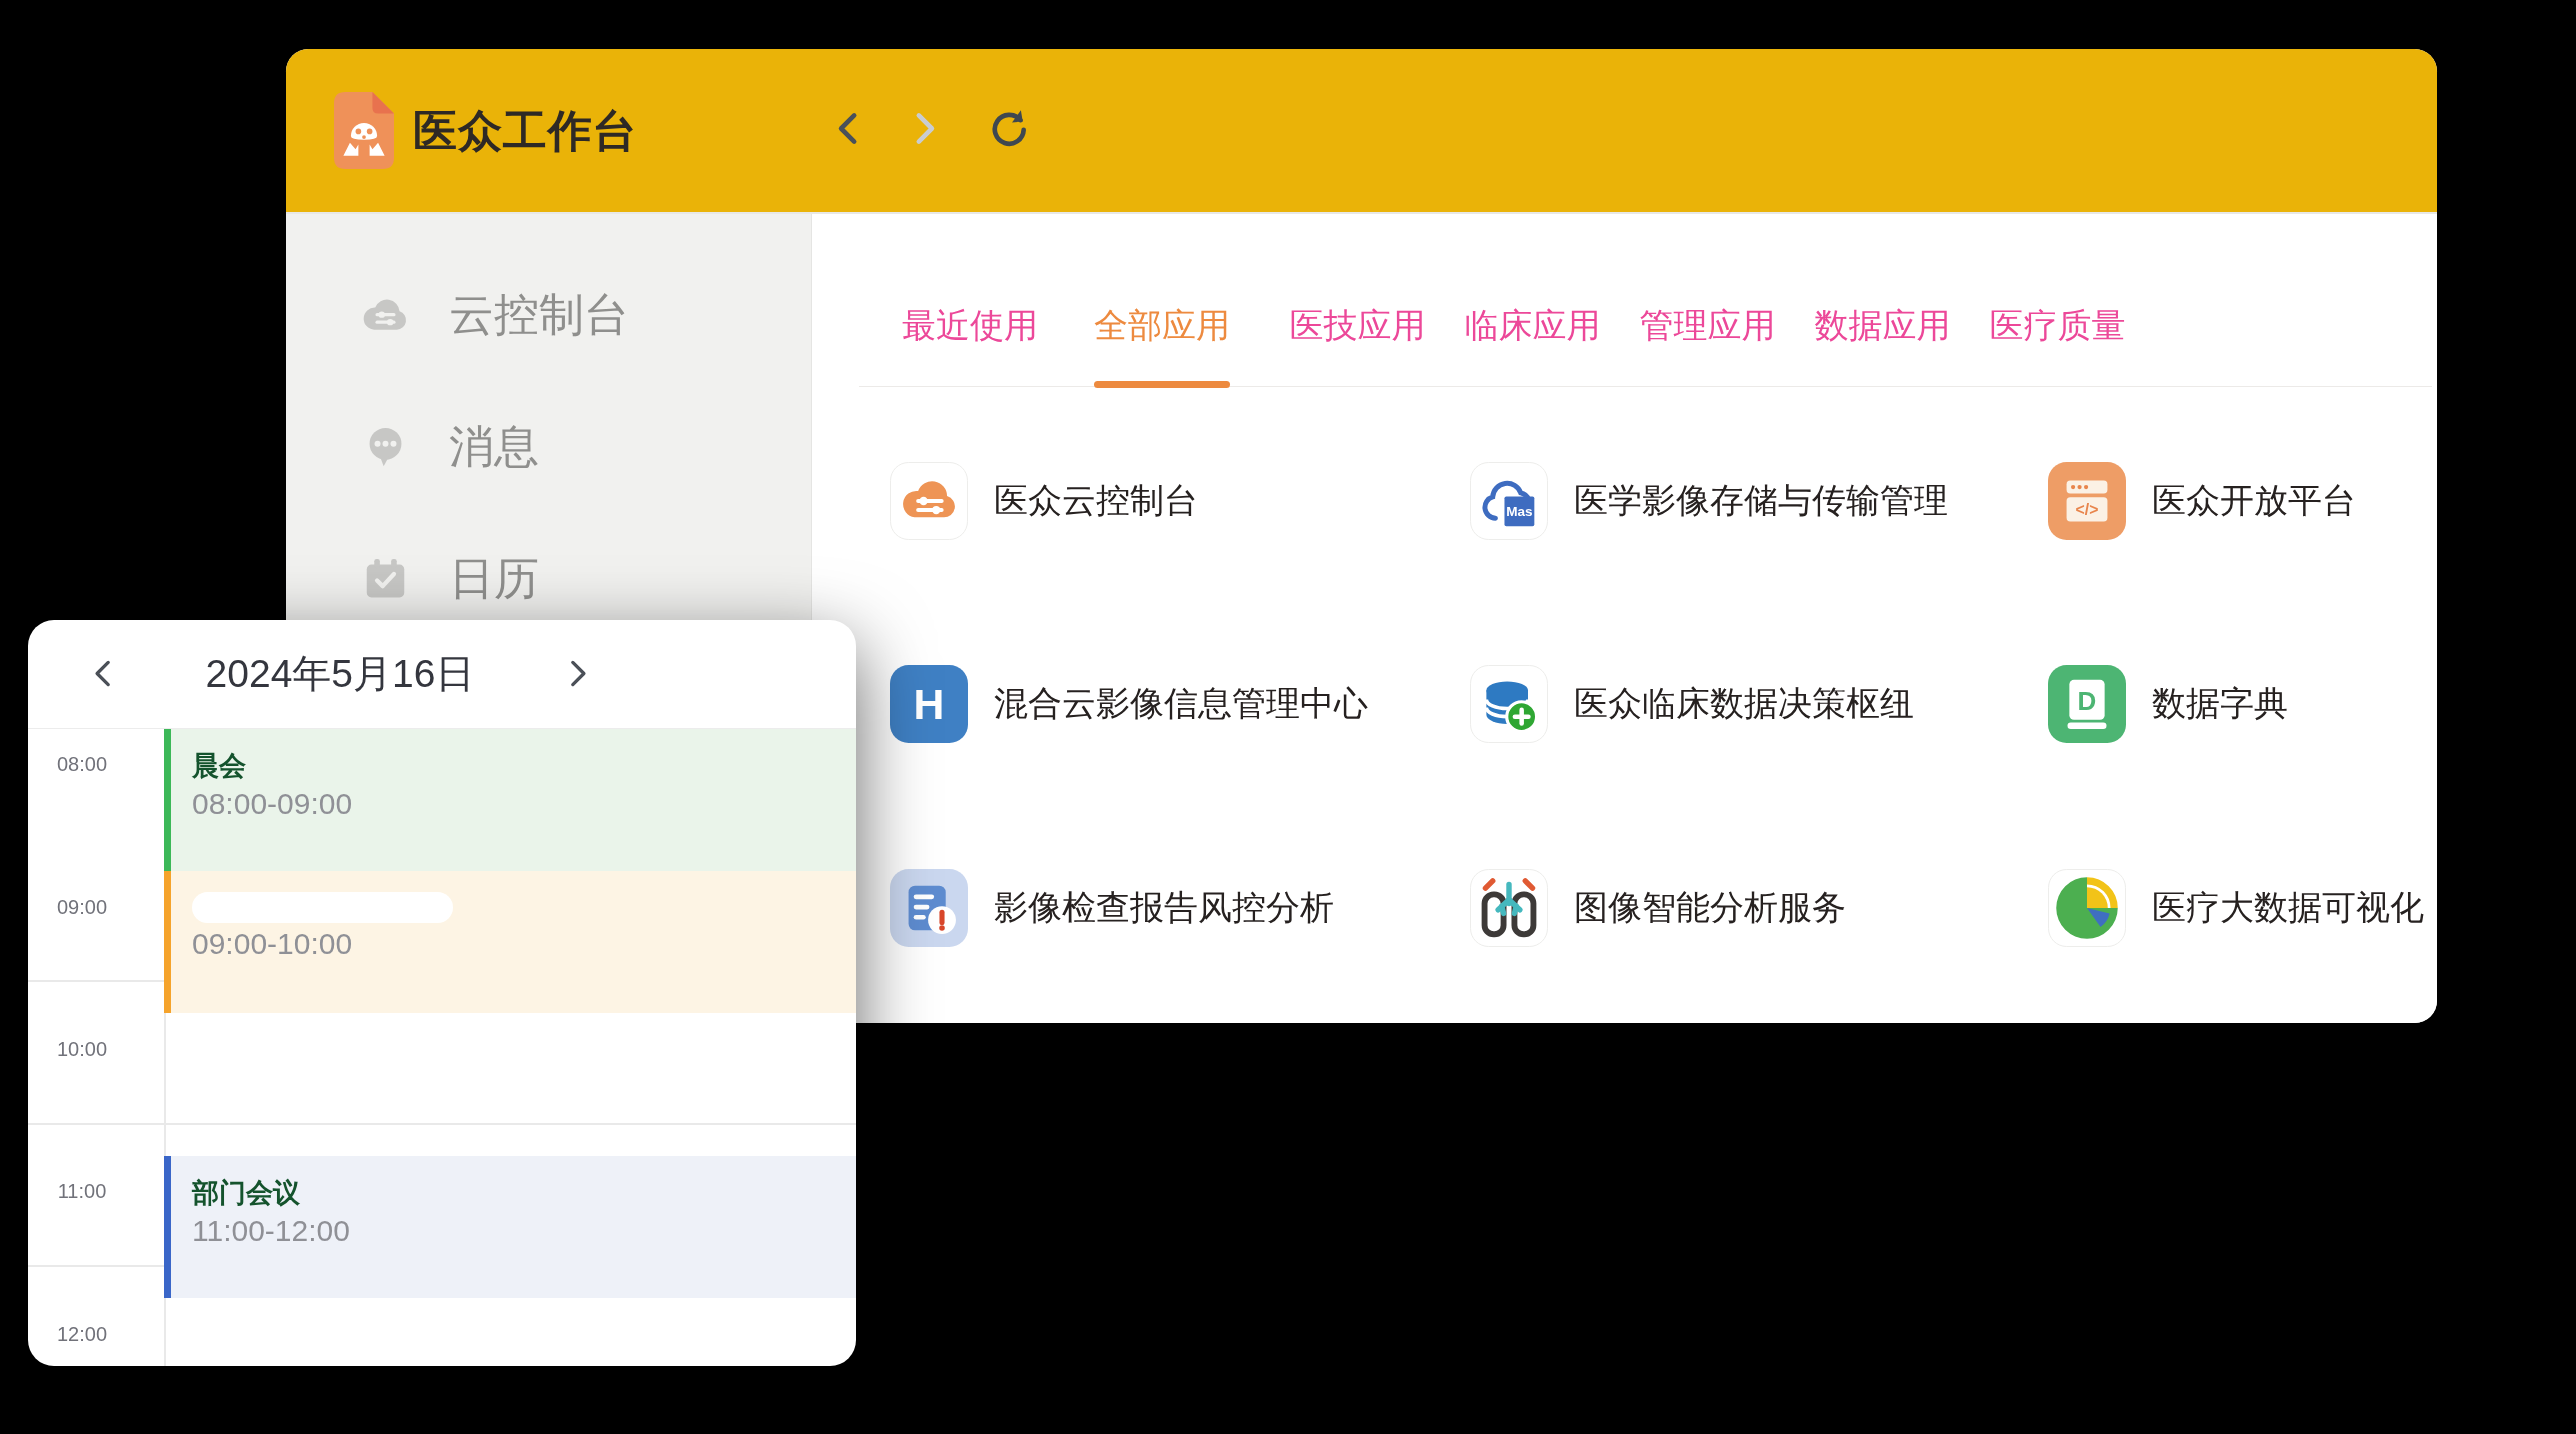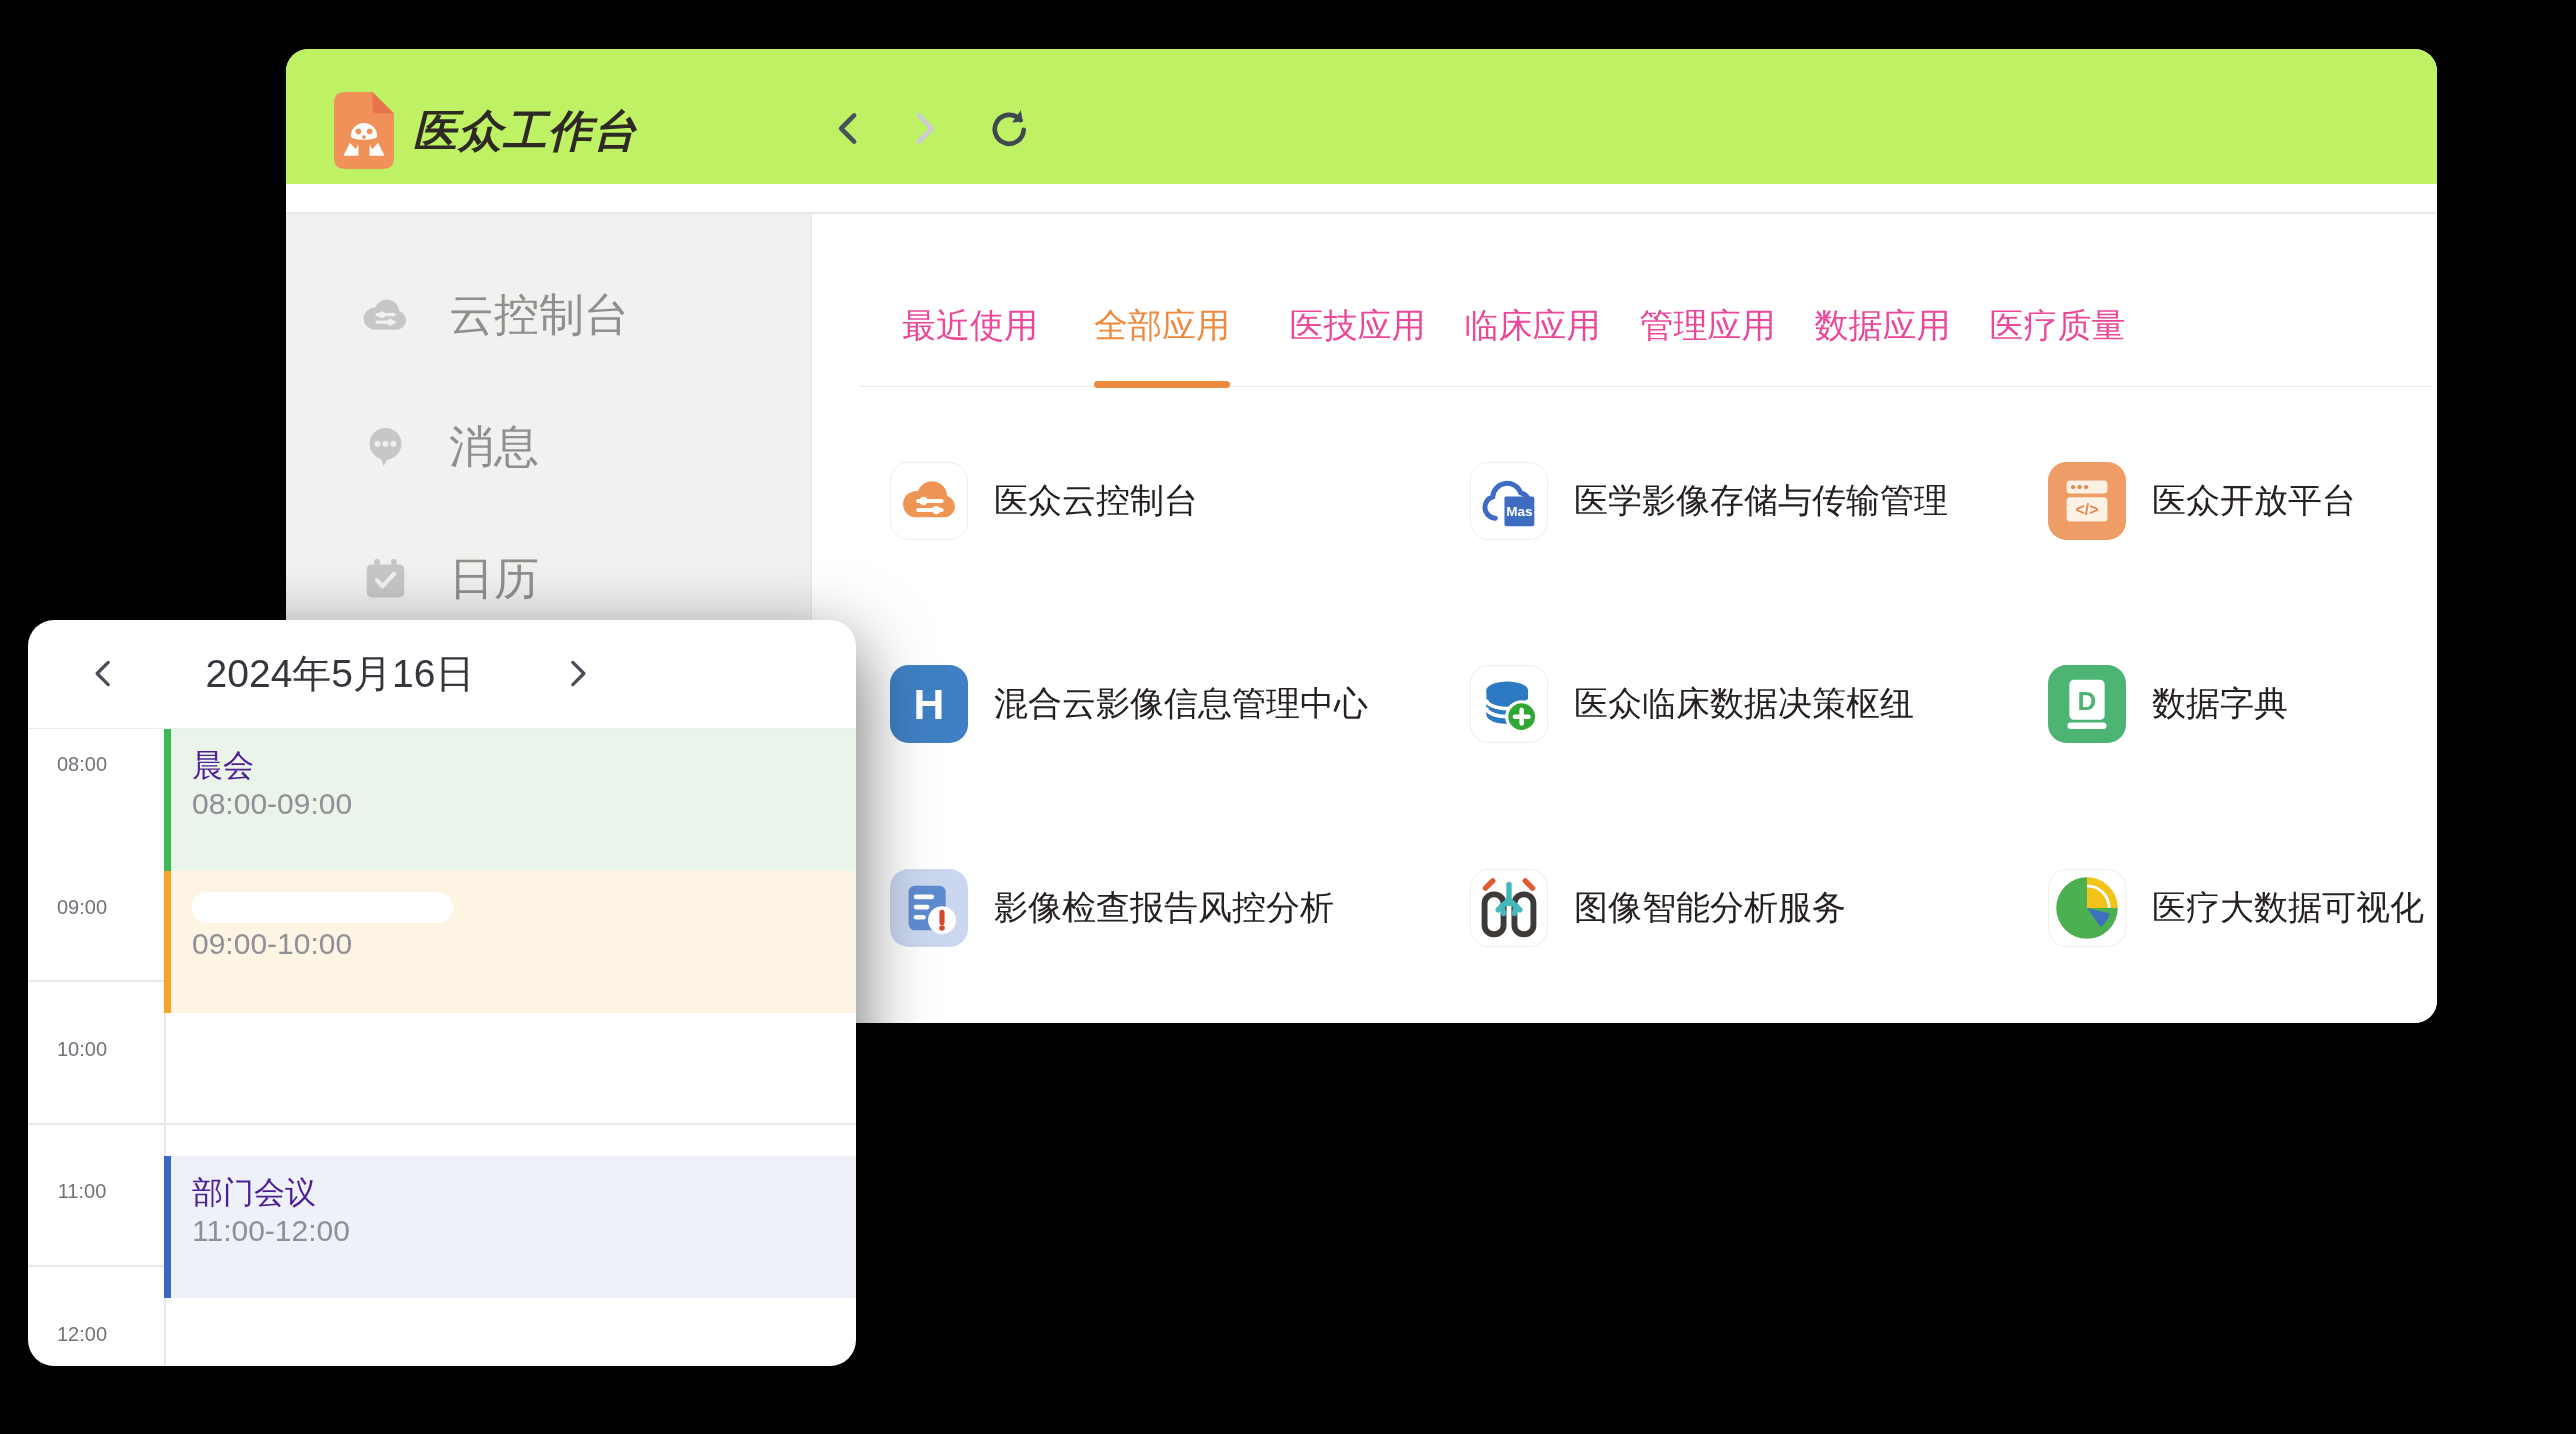--- a/index.html
+++ b/index.html
@@ -3,21 +3,21 @@
 <meta charset="utf-8">
 <style>
   * { margin:0; padding:0; box-sizing:border-box; }
   html,body { width:2576px; height:1434px; background:#000; overflow:hidden;
               font-family:"Liberation Sans", sans-serif; }
 
   
   .main-window { position:absolute; left:286px; top:49px; width:2151px; height:974px;
                  background:#fff; border-radius:22.3px; box-shadow:0 22.3px 65px rgba(0,0,0,.55);
                  z-index:1; overflow:hidden; }
-  .win-header { position:relative; height:135px; background:#bef264;font-style:italic; }
+  .win-header { position:relative; height:163px; background:#eab308; }
   .logo { position:absolute; left:48px; top:43px; width:60px; height:76px; }
   .win-title { position:absolute; left:127px; top:82px; transform:translateY(-50%);
                font-size:44px; font-weight:700; color:#2e2925; letter-spacing:0.9px; }
   .nav-btn { position:absolute; top:59px; width:41px; height:41px; cursor:pointer; }
   .nav-back { left:543px; } .nav-fwd { left:617px; } .nav-refresh { left:699px; }
   .header-divider { position:absolute; left:0; top:163px; width:100%; height:1.9px; background:#e8e8e6; }
 
   
   .sidebar { position:absolute; left:0; top:165px; width:526px; height:810px;
              background:#f1f1ef; border-right:1.9px solid #e5e5e3; padding-top:56px; }
@@ -57,21 +57,21 @@
   .cal-date { position:absolute; left:121px; top:54px; width:382px; transform:translateY(-50%);
               text-align:center; font-size:39px; font-weight:500; color:#34363e; }
   .cal-body { position:absolute; left:0; top:109px; width:828px; height:637px; }
   .time-col-line { position:absolute; left:136px; top:0; width:1.9px; height:637px; background:#e9e9e9; }
   .hour-line { position:absolute; left:0; width:828px; height:1.9px; background:#e9e9e9; }
   .half-line { position:absolute; left:138px; width:691px; height:1.9px; background:#ececec; }
   .time-label { position:absolute; left:0; width:108px; text-align:center;
                 font-size:20px; color:#71727a; }
   .cal-event { position:absolute; left:136px; width:692px; padding:20.5px 0 0 28px; }
   .cal-event .ev-bar { position:absolute; left:0; top:0; width:6.5px; height:100%; }
-  .ev-title { font-size:31px; font-weight:400; color:#4c1d95; line-height:32px; }
+  .ev-title { font-size:27px; font-weight:700; color:#14532d; line-height:32px; }
   .ev-time { font-size:30px; color:#8f9096; margin-top:5.6px; }
   .ev-pill { width:261px; height:31px; border-radius:16px; background:#fff; }
   .ev-morning { top:0; height:142px; background:#EAF4EA; }
   .ev-morning .ev-bar { background:#3CB858; }
   .ev-nine { top:142px; height:142px; background:#FDF4E4; }
   .ev-nine .ev-bar { background:#F5A32B; }
   .ev-nine .ev-time { margin-top:4.7px; }
   .ev-dept { top:427px; height:142px; background:#EEF1F8; }
   .ev-dept .ev-bar { background:#3A66C8; }
 </style>

